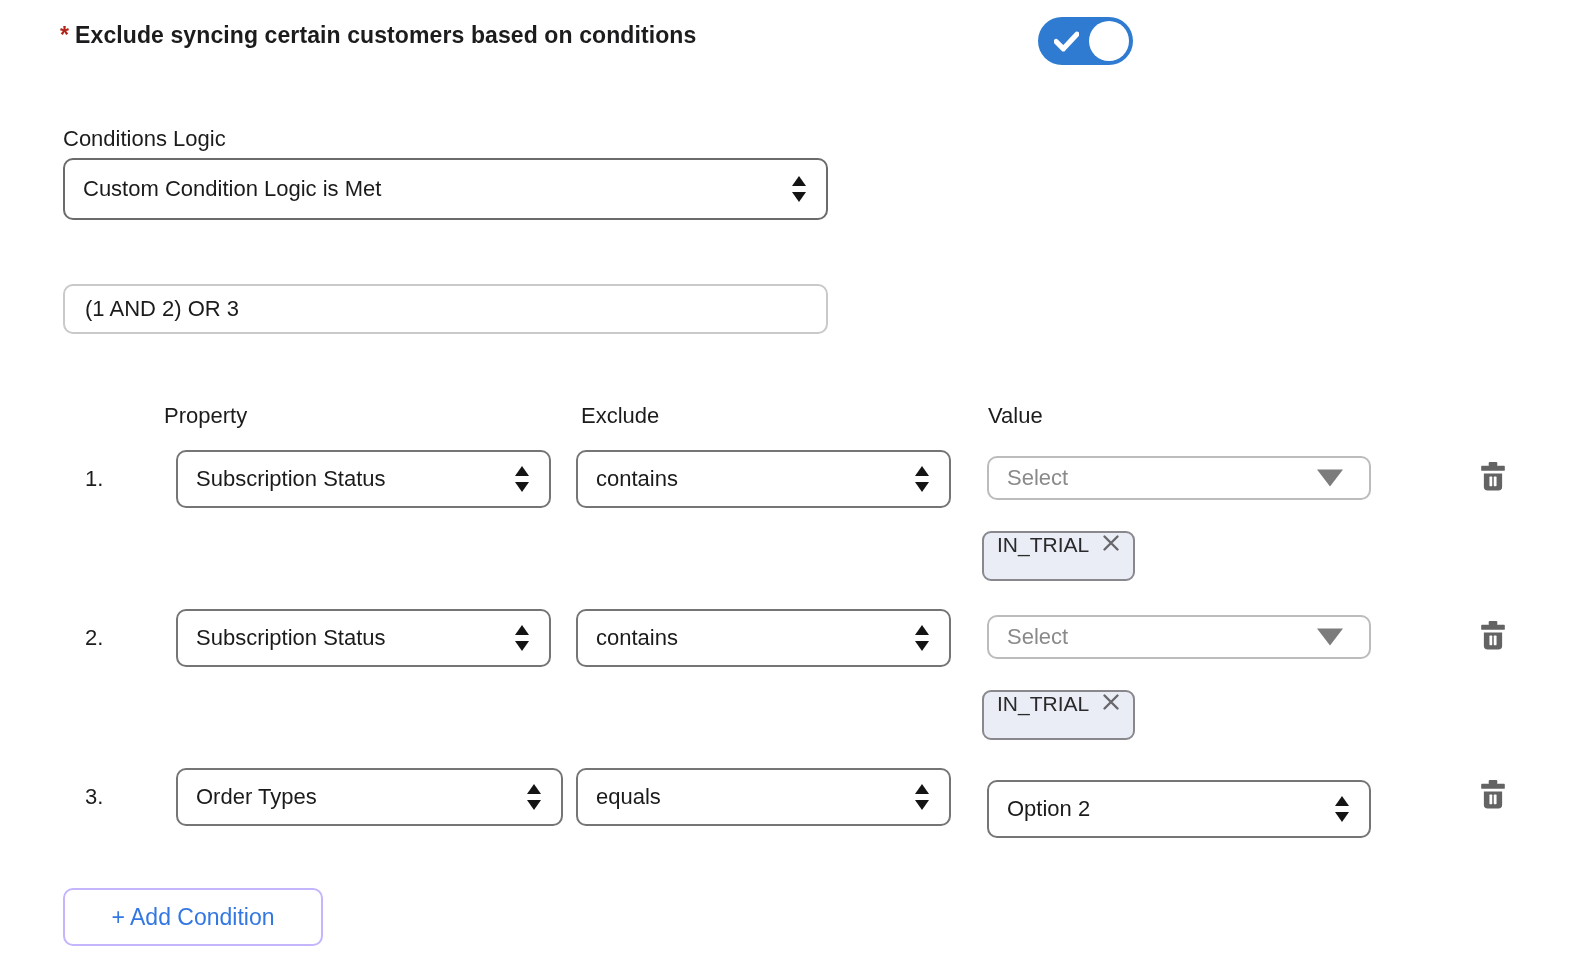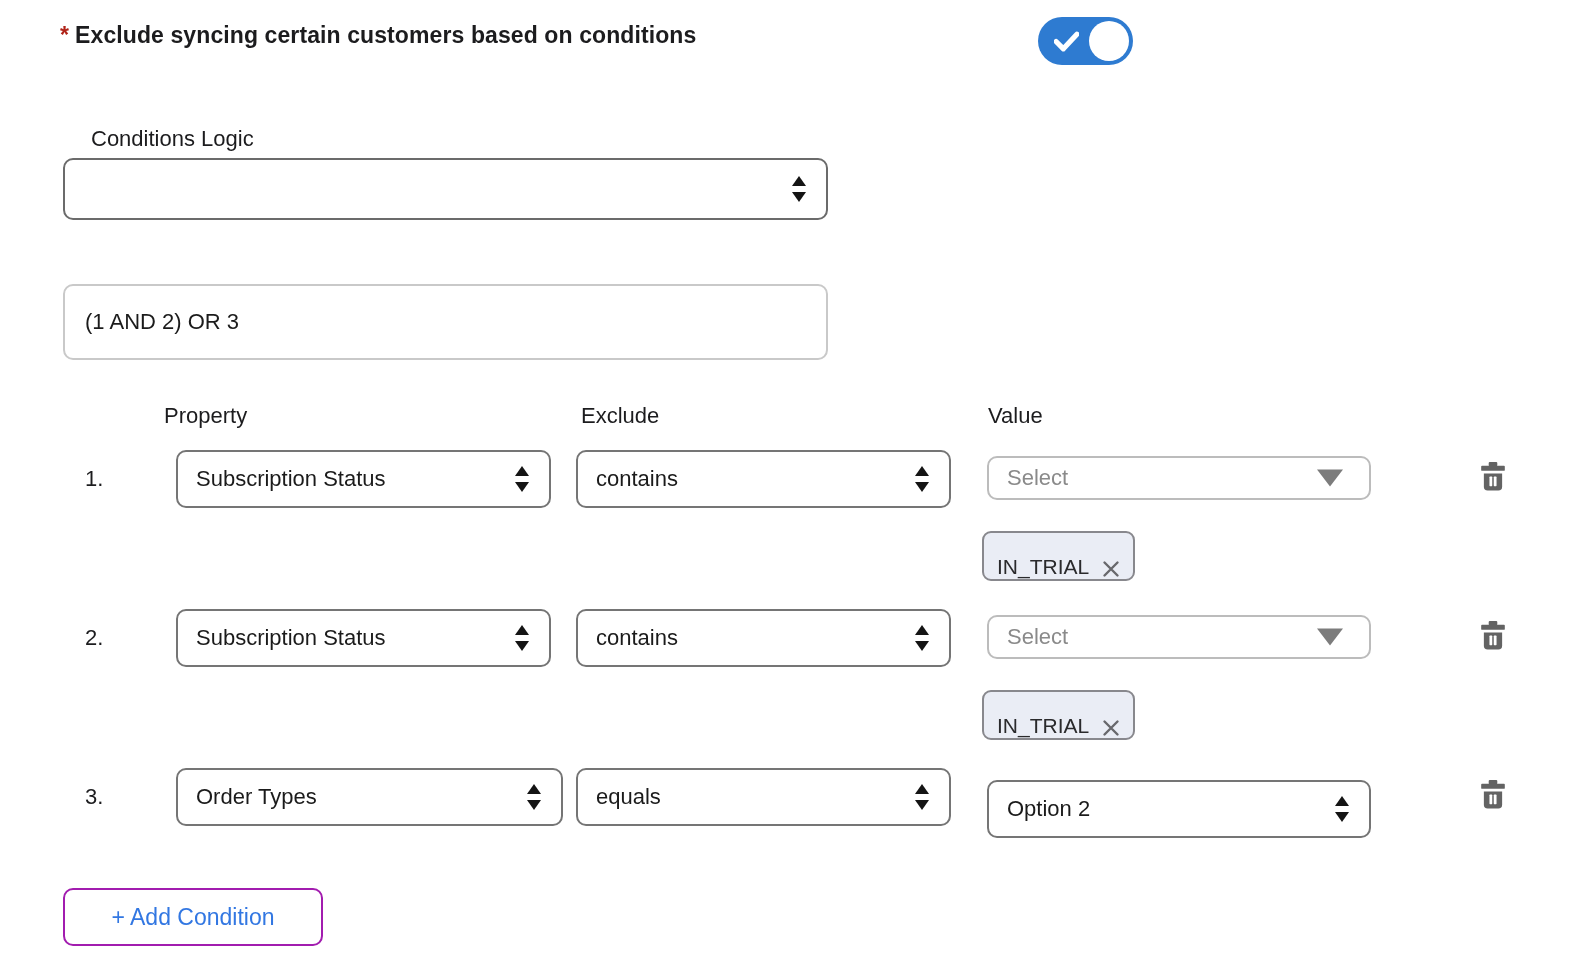--- a/index.html
+++ b/index.html
@@ -13,59 +13,59 @@
   .req-star { color: #b02318; margin-right: 6px; }
 
   .toggle { left: 1038px; top: 17px; width: 95px; height: 48px; border-radius: 24px;
             background: #2e7bd1; cursor: pointer; }
   .toggle .chk { position: absolute; left: 16px; top: 14px; }
   .toggle .knob { position: absolute; right: 4px; top: 4px; width: 40px; height: 40px;
                   border-radius: 50%; background: #fff; }
 
   
   .field-label { font-size: 22px; color: #1c1c1e; }
-  .cl-label { left: 63px; top: 126px; margin-left: 28px; }
+  .cl-label { left: 63px; top: 126px; }
   .col-head { top: 403px; font-size: 22px; }
 
   
   .select-box { height: 58px; background: #fff; border: 2px solid #757575; border-radius: 10px;
                 display: flex; align-items: center; padding: 0 56px 0 18px;
                 font-size: 22px; color: #1b1b1b; cursor: pointer; white-space: nowrap; }
   .spinner { position: absolute; right: 20px; top: 50%; transform: translateY(-50%);
              display: flex; flex-direction: column; align-items: center; }
   .tri-up { width: 0; height: 0; border-left: 7px solid transparent; border-right: 7px solid transparent;
             border-bottom: 10px solid #141414; }
   .tri-down { width: 0; height: 0; border-left: 7px solid transparent; border-right: 7px solid transparent;
               border-top: 10px solid #141414; margin-top: 6px; }
 
   .cl-select { left: 63px; top: 158px; width: 765px; height: 62px; border-color: #6b6b6b; }
 
   
-  .logic-input { left: 63px; top: 284px; width: 765px; height: 76px; border: 2px solid #c9c9c9;
+  .logic-input { left: 63px; top: 284px; width: 765px; height: 50px; border: 2px solid #c9c9c9;
                  border-radius: 10px; font-size: 22px; color: #1b1b1b; padding: 0 20px;
                  font-family: "Liberation Sans", sans-serif; outline: none; background: #fff; }
 
   
   .row-num { font-size: 22px; color: #1c1c1e; }
   .value-select { border-color: #bcbcbc; color: #8a8a8a; height: 44px; }
   .dd-arrow { position: absolute; right: 26px; top: 50%; transform: translateY(-50%);
               width: 0; height: 0; border-left: 13px solid transparent; border-right: 13px solid transparent;
               border-top: 17px solid #7c7c7c; }
 
   .tag-row { display: flex; gap: 14px; }
-  .tag { display: inline-flex; align-items: flex-end; gap: 12px; height: 50px; padding: 0 12px 0 13px;
+  .tag { display: inline-flex; align-items: flex-start; gap: 12px; height: 50px; padding: 0 12px 0 13px;
          background: #eaedf5; border: 2px solid #88888d; border-radius: 9px;
          font-size: 21px; color: #2a2a2c; white-space: nowrap; }
   .tag .x-btn { display: inline-flex; cursor: pointer; }
 
   .trash-btn { width: 26px; height: 29px; background: none; border: none; cursor: pointer; padding: 0; }
 
   
   .add-btn { left: 63px; top: 888px; width: 260px; height: 58px; background: #fff;
-             border: 2px solid #a21caf; border-radius: 10px; color: #3277e2;
+             border: 2px solid #c4b5fd; border-radius: 10px; color: #3277e2;
              font-size: 23px; font-family: "Liberation Sans", sans-serif; cursor: pointer; }
 </style>
 </head>
 <body>
 
 <div class="abs title-row">
   <span class="req-star">*</span><span>Exclude syncing certain customers based on conditions</span>
 </div>
 
 <div class="abs toggle" role="switch" aria-checked="true">
@@ -73,20 +73,21 @@
     <svg width="25" height="21" viewBox="0 0 24 20">
         <polyline points="2,10 9,17 22,3" fill="none" stroke="#ffffff" stroke-width="5" stroke-linecap="round" stroke-linejoin="round"></polyline>
       </svg>
   </span>
   <span class="knob"></span>
 </div>
 
 <div class="abs field-label cl-label">Conditions Logic</div>
 
 <div class="abs select-box cl-select">
+  <span>Custom Condition Logic is Met</span>
   <span class="spinner">
       <span class="tri-up"></span>
       <span class="tri-down"></span>
     </span>
 </div>
 
 <input class="abs logic-input" type="text" value="(1 AND 2) OR 3" style="">
 
 <div class="abs col-head" style="left:164px">Property</div>
 <div class="abs col-head" style="left:581px">Exclude</div>

